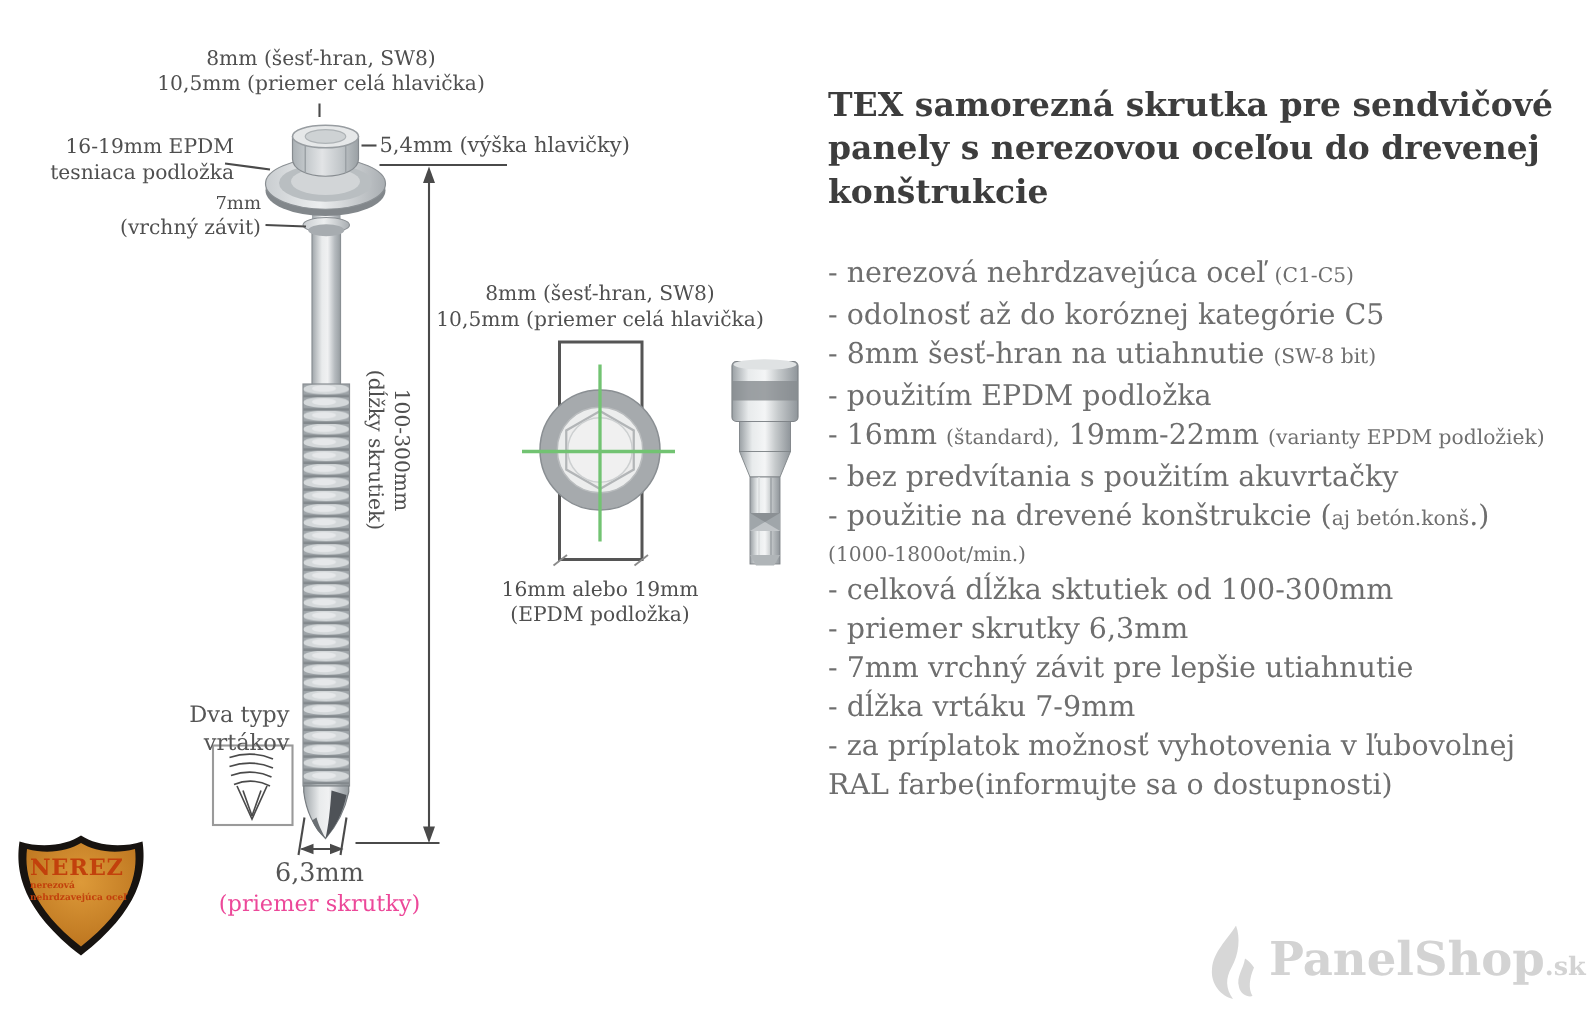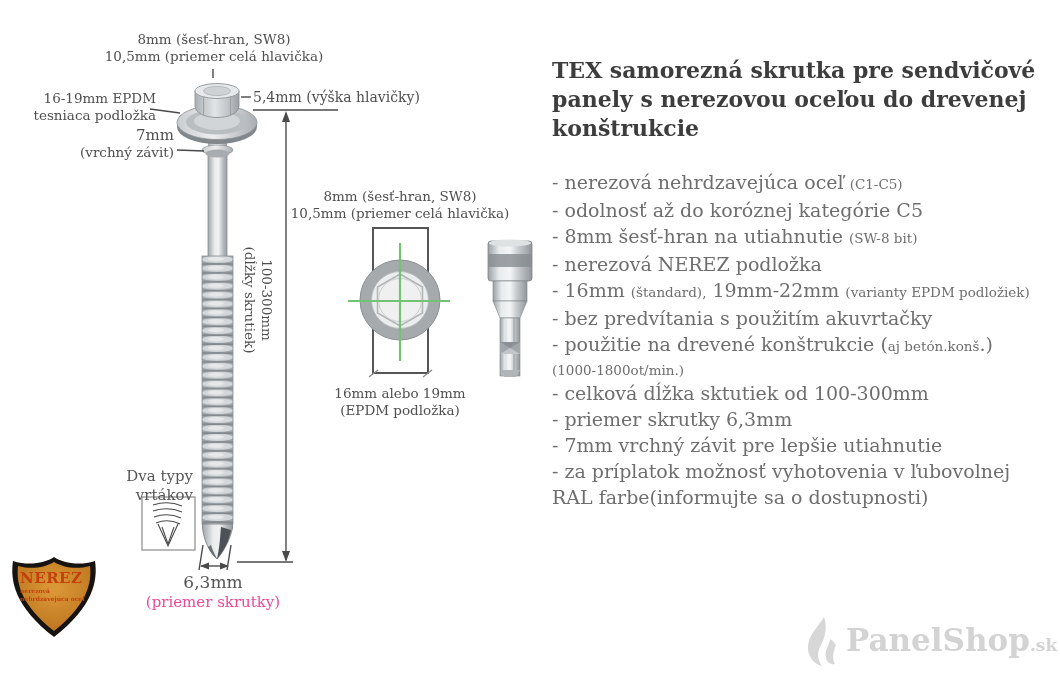--- a/index.html
+++ b/index.html
@@ -169,21 +169,21 @@
   </div>
 
   <div class="lbl right" style="left:20px;top:90px;width:136px;">
     <span>16-19mm EPDM</span>
     <span class="l2">tesniaca podložka</span>
   </div>
 
   <div class="lbl" style="left:253px;top:89px;font-size:14px;white-space:nowrap;">5,4mm (výška hlavičky)</div>
 
   <div class="lbl right" style="left:60px;top:127px;width:114px;">
-    <span style="font-size:15px;">7mm</span>
+    <span style="font-size:12px;">7mm</span>
     <span class="l2">(vrchný závit)</span>
   </div>
 
   <div class="lbl center rot" style="left:198px;top:283px;width:120px;height:34px;">
     <span>100-300mm</span>
     <span class="l2">(dĺžky skrutiek)</span>
   </div>
 
   <div class="lbl right" style="left:103px;top:467px;width:90px;font-size:15px;line-height:19px;color:#555;">
     <span>Dva typy</span>
@@ -203,28 +203,29 @@
   <div class="lbl center" style="left:300px;top:385px;width:200px;">
     <span>16mm alebo 19mm</span>
     <span class="l2">(EPDM podložka)</span>
   </div>
 
   <div class="title">TEX samorezná skrutka pre sendvičové panely s nerezovou oceľou do drevenej konštrukcie</div>
   <div class="specs">
       <div class="bullet"><span>- nerezová nehrdzavejúca oceľ </span><span class="small">(C1-C5)</span></div>
       <div class="bullet"><span>- odolnosť až do koróznej kategórie C5</span></div>
       <div class="bullet"><span>- 8mm šesť-hran na utiahnutie </span><span class="small">(SW-8 bit)</span></div>
-      <div class="bullet"><span>- nerezová NEREZ podložka</span></div>
+      <div class="bullet"><span>- použitím EPDM podložka</span></div>
       <div class="bullet"><span>- 16mm </span><span class="small">(štandard),</span><span> 19mm-22mm </span><span class="small">(varianty EPDM podložiek)</span></div>
       <div class="bullet"><span>- bez predvítania s použitím akuvrtačky</span></div>
       <div class="bullet"><span>- použitie na drevené konštrukcie (</span><span class="small">aj betón.konš</span><span>.)</span></div>
       <div class="bullet tight"><span class="small">(1000-1800ot/min.)</span></div>
       <div class="bullet"><span>- celková dĺžka sktutiek od 100-300mm</span></div>
       <div class="bullet"><span>- priemer skrutky 6,3mm</span></div>
       <div class="bullet"><span>- 7mm vrchný závit pre lepšie utiahnutie</span></div>
+      <div class="bullet"><span>- dĺžka vrtáku 7-9mm</span></div>
       <div class="bullet wrap"><span>- za príplatok možnosť vyhotovenia v ľubovolnej RAL farbe(informujte sa o dostupnosti)</span></div>
     </div>
 
   <div class="badge">
     <svg width="92" height="84" viewBox="0 0 92 84">
       <defs>
         <radialGradient id="shieldGrad" cx="50%" cy="38%" r="75%">
           <stop offset="0" stop-color="#dd9a39"></stop>
             <stop offset="1" stop-color="#b76f1b"></stop>
         </radialGradient>

